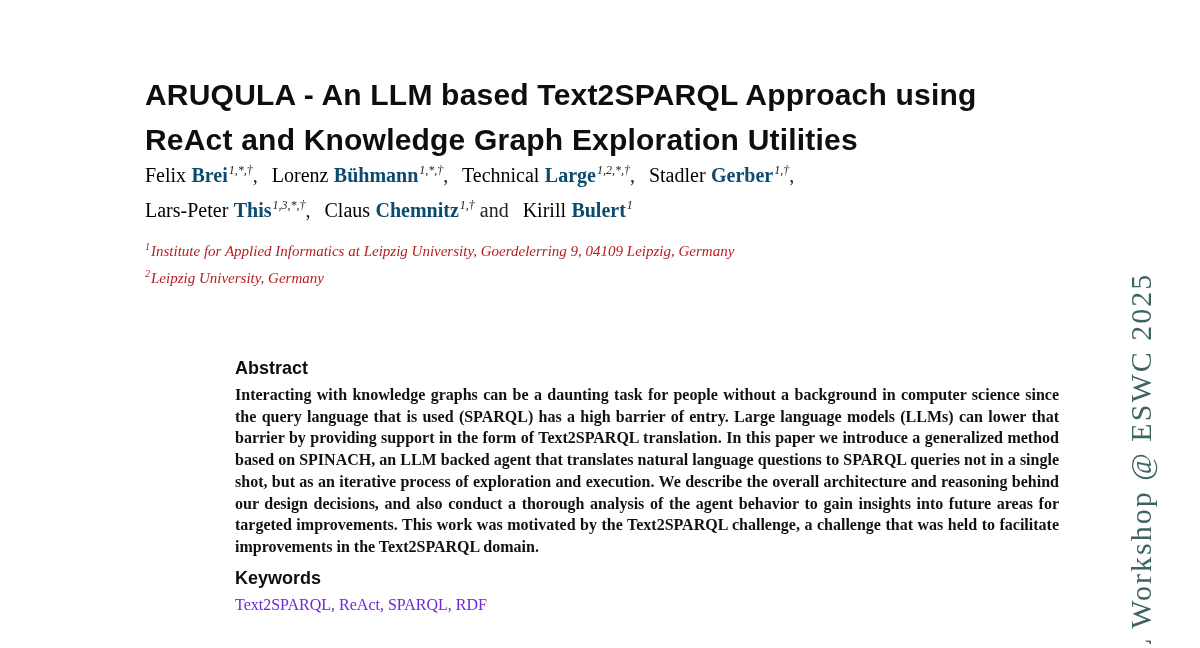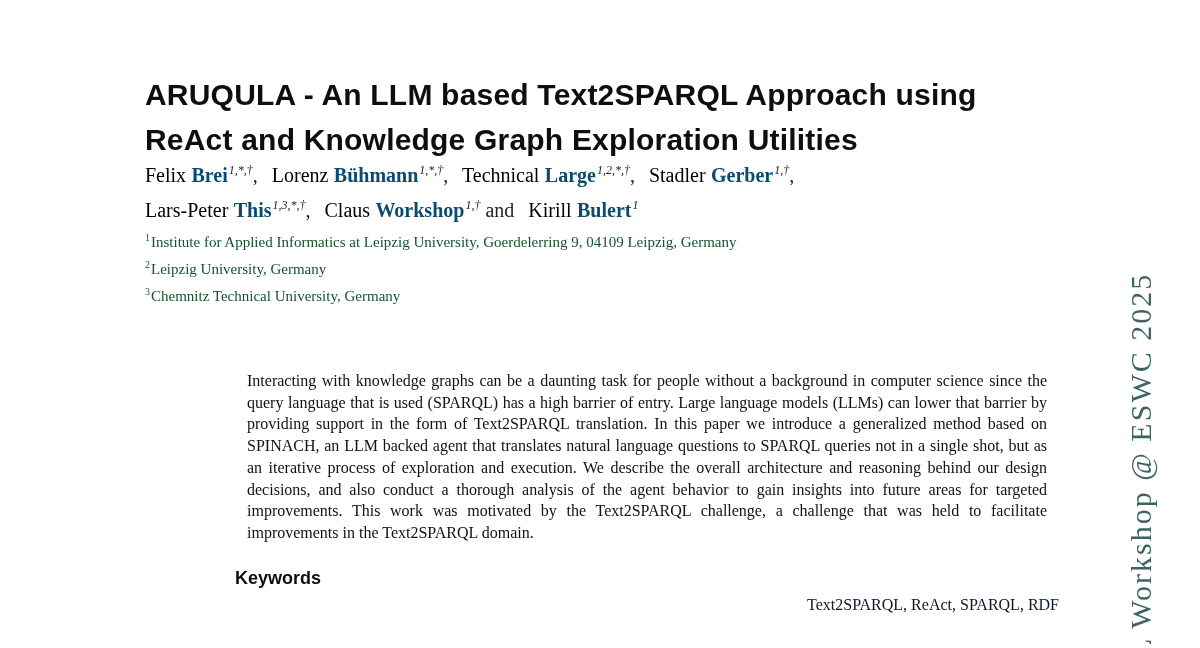--- a/index.html
+++ b/index.html
@@ -48,25 +48,26 @@
     font-size: 12px;
     color: #222222;
     vertical-align: super;
     line-height: 0;
     margin-left: 1px;
   }
   .author-sep { color: #222222; }
   .affiliations-block {
     position: absolute;
     left: 145px;
-    top: 229px;
+    top: 238px;
     width: 800px;
+    font-style: italic;
     font-size: 15px;
     line-height: 27px;
-    color: #14532d;
+    color: #b91c1c;
   }
   .affil-sup {
     font-size: 10px;
     vertical-align: super;
     line-height: 0;
     margin-right: 1px;
   }
   .abstract-block {
     position: absolute;
     left: 235px;
@@ -78,34 +79,34 @@
     font-weight: bold;
     font-size: 18px;
     color: #0e0e0e;
     margin: 0 0 5px 0;
   }
   .abstract-body {
     font-size: 16px;
     line-height: 21.7px;
     text-align: justify;
     color: #111111;
-    margin: 12px;
+    margin: 0;
+    font-weight: bold;
   }
   .keywords-block {
     position: absolute;
     left: 235px;
     top: 568px;
     width: 824px;
   }
   .keywords-text {
     font-size: 16px;
     line-height: 22px;
-    color: #0f172a;
+    color: #6d28d9;
     margin: 2px 0 0 0;
-    text-align: right;
   }
   .side-banner {
     position: absolute;
     left: 1124px;
     top: 657px;
     transform: rotate(-90deg);
     transform-origin: 0 0;
     white-space: nowrap;
     font-family: "Liberation Serif", serif;
     font-size: 30px;
@@ -123,32 +124,32 @@
 
   <div class="authors-block">
     <div class="authors-line">
       <span class="author"><span class="first-name">Felix</span><span class="last-name">Brei</span><sup class="author-sup">1,*,†</sup><span class="author-sep">,</span></span>
       <span class="author"><span class="first-name">Lorenz</span><span class="last-name">Bühmann</span><sup class="author-sup">1,*,†</sup><span class="author-sep">,</span></span>
       <span class="author"><span class="first-name">Technical</span><span class="last-name">Large</span><sup class="author-sup">1,2,*,†</sup><span class="author-sep">,</span></span>
       <span class="author"><span class="first-name">Stadler</span><span class="last-name">Gerber</span><sup class="author-sup">1,†</sup><span class="author-sep">,</span></span>
     </div>
     <div class="authors-line">
       <span class="author"><span class="first-name">Lars-Peter</span><span class="last-name">This</span><sup class="author-sup">1,3,*,†</sup><span class="author-sep">,</span></span>
-      <span class="author"><span class="first-name">Claus</span><span class="last-name">Workshop</span><sup class="author-sup">1,†</sup><span class="author-sep"> and</span></span>
+      <span class="author"><span class="first-name">Claus</span><span class="last-name">Chemnitz</span><sup class="author-sup">1,†</sup><span class="author-sep"> and</span></span>
       <span class="author"><span class="first-name">Kirill</span><span class="last-name">Bulert</span><sup class="author-sup">1</sup><span class="author-sep"></span></span>
     </div>
   </div>
 
   <div class="affiliations-block">
     <div class="affil-line"><sup class="affil-sup">1</sup><span class="affil-text">Institute for Applied Informatics at Leipzig University, Goerdelerring 9, 04109 Leipzig, Germany</span></div>
     <div class="affil-line"><sup class="affil-sup">2</sup><span class="affil-text">Leipzig University, Germany</span></div>
-    <div class="affil-line"><sup class="affil-sup">3</sup><span class="affil-text">Chemnitz Technical University, Germany</span></div>
   </div>
 
   <div class="abstract-block">
+    <h2 class="section-heading">Abstract</h2>
     <p class="abstract-body">Interacting with knowledge graphs can be a daunting task for people without a background in computer science since the query language that is used (SPARQL) has a high barrier of entry. Large language models (LLMs) can lower that barrier by providing support in the form of Text2SPARQL translation. In this paper we introduce a generalized method based on SPINACH, an LLM backed agent that translates natural language questions to SPARQL queries not in a single shot, but as an iterative process of exploration and execution. We describe the overall architecture and reasoning behind our design decisions, and also conduct a thorough analysis of the agent behavior to gain insights into future areas for targeted improvements. This work was motivated by the Text2SPARQL challenge, a challenge that was held to facilitate improvements in the Text2SPARQL domain.</p>
   </div>
 
   <div class="keywords-block">
     <h2 class="section-heading">Keywords</h2>
     <p class="keywords-text">Text2SPARQL, ReAct, SPARQL, RDF</p>
   </div>
 
   <div class="side-banner">L Workshop @ ESWC 2025</div>
 

